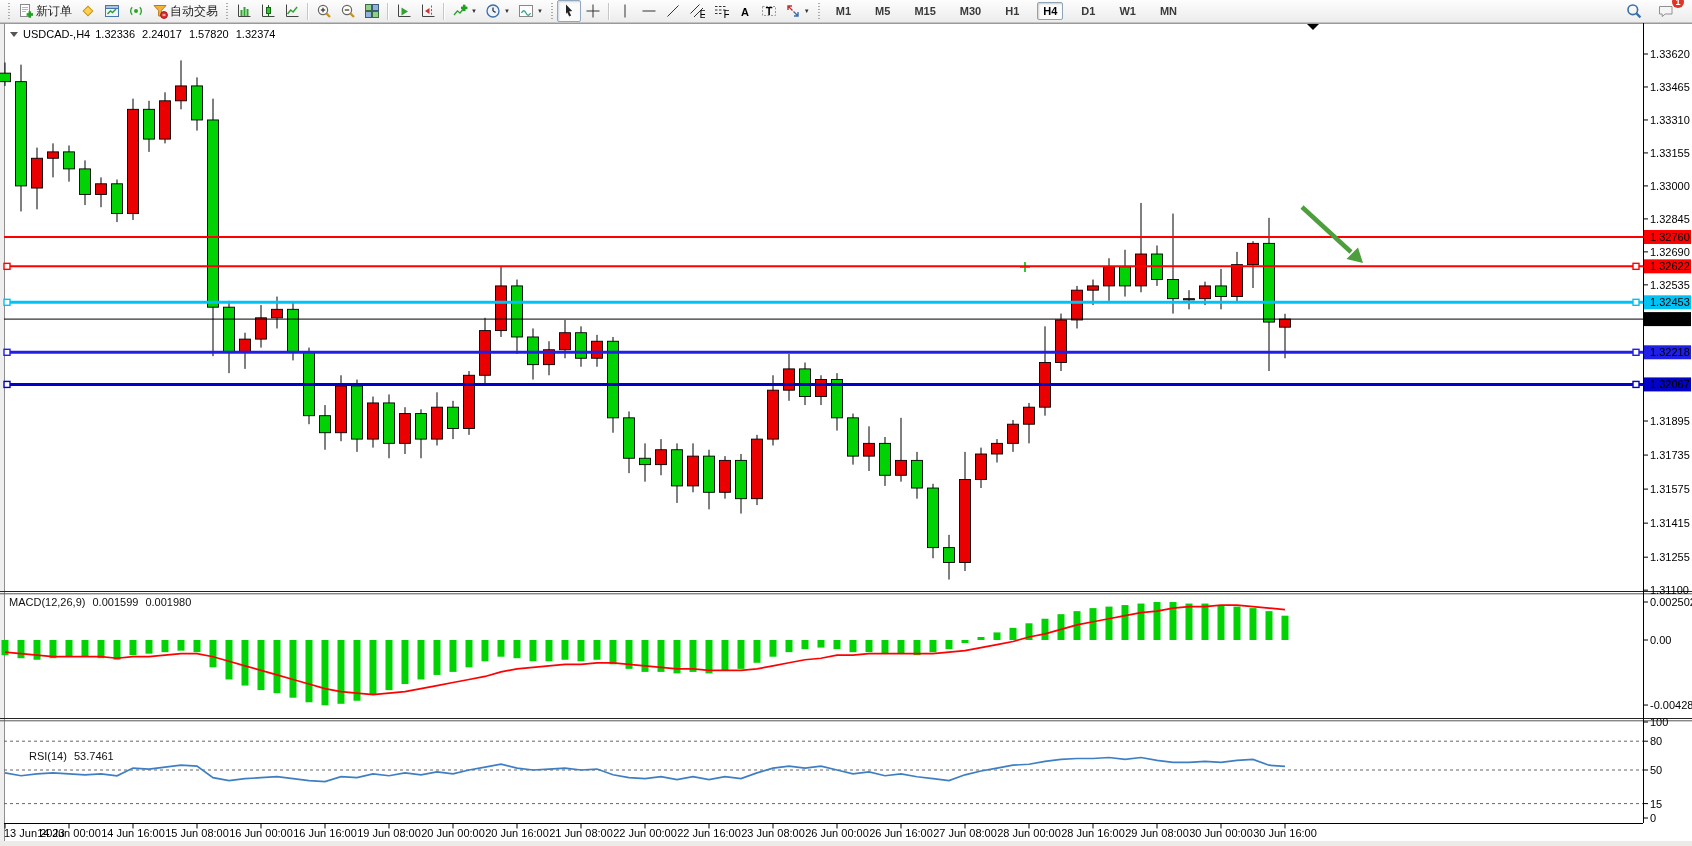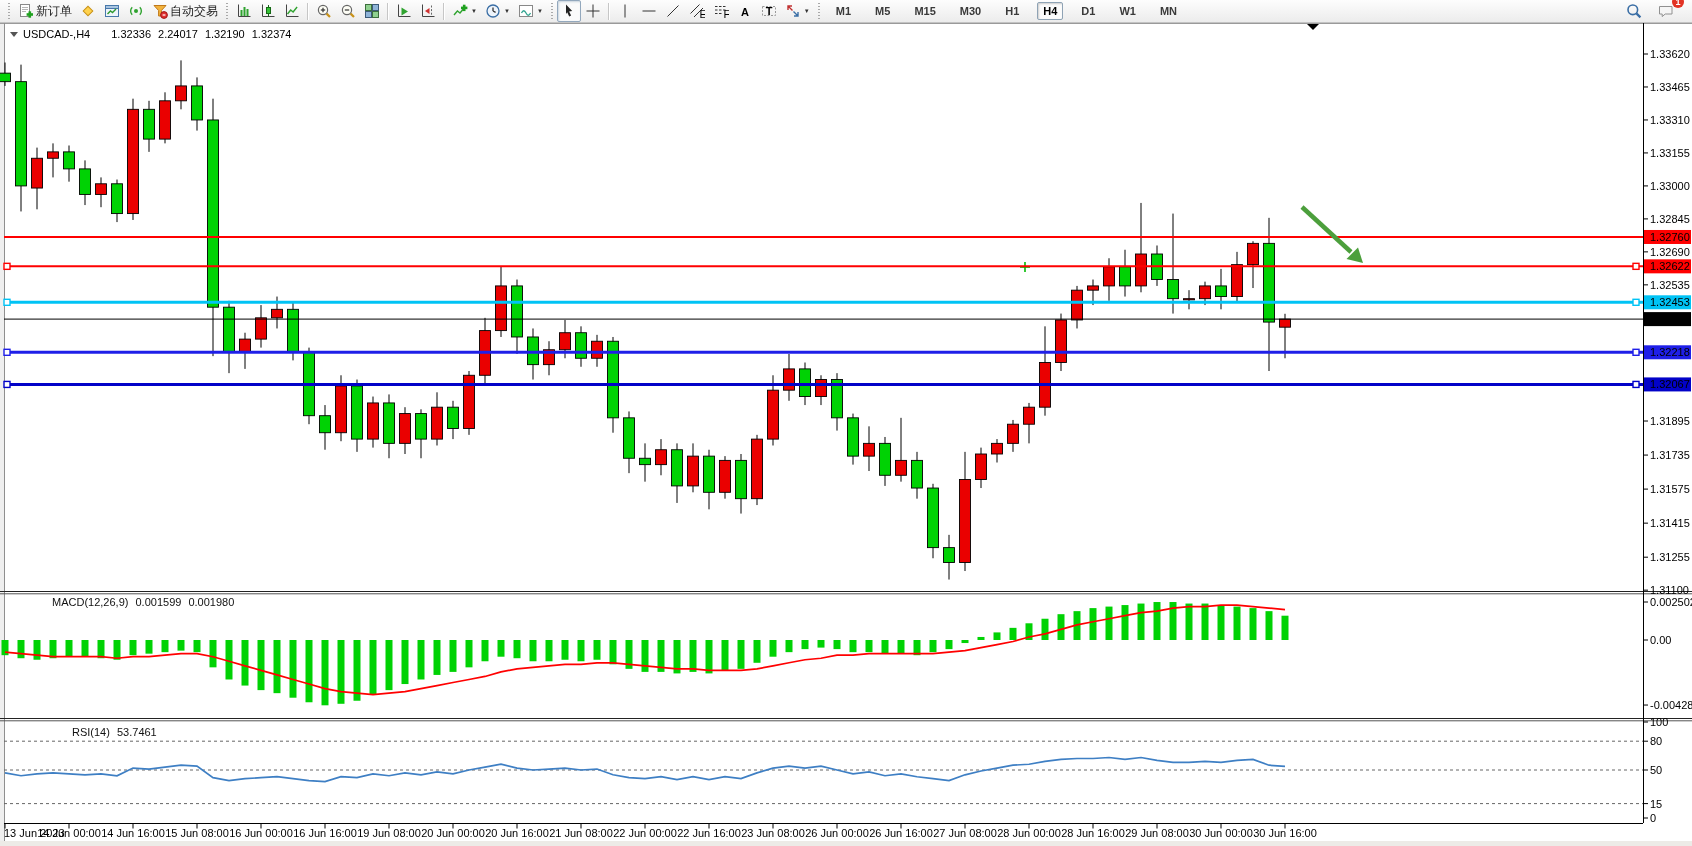--- a/index.html
+++ b/index.html
@@ -19,24 +19,24 @@
   .tf.active{background:#fcfcfc;border-color:#8fa3b5;box-shadow:inset 1px 1px 2px #ccc;color:#000;}
   .tb-right{margin-left:auto;display:flex;align-items:center;gap:8px;padding-right:10px;}
   .chat-wrap{position:relative;}
   .badge{position:absolute;top:-5px;right:-7px;background:#e23324;color:#fff;border-radius:50%;
     width:12px;height:12px;font-size:9px;line-height:12px;text-align:center;font-weight:bold;}
   .ticon{display:inline-flex;width:16px;height:16px;}
   
   .chart-title{position:absolute;left:10px;top:28px;font-size:11px;color:#000;display:flex;align-items:center;gap:5px;}
   .chart-title .vals span{margin-right:4px;}
   .title-caret{width:0;height:0;border-left:4px solid transparent;border-right:4px solid transparent;border-top:5px solid #555;display:inline-block;}
-  .ind-label{position:absolute;font-size:11px;color:#111;margin-left:43px;}
+  .ind-label{position:absolute;font-size:11px;color:#111;}
   .ind-label span{margin-right:4px;}
   #macd-label{left:9px;top:596px;}
-  #rsi-label{left:9px;top:726px;padding-left:20px;}
+  #rsi-label{left:9px;top:750px;padding-left:20px;}
   svg text{font-size:11px;fill:#000;font-family:"Liberation Sans","DejaVu Sans",sans-serif;}
 </style>
 </head>
 <body>
 
 <div class="screen">
   <div class="toolbar" id="toolbar">
       <div class="grip"></div>
       <div class="tbtn">
         <span class="ticon">
@@ -721,25 +721,25 @@
         <text x="1650" y="774">50</text>
         <line x1="1643" y1="803.6" x2="1648" y2="803.6" stroke="#000"></line>
         <text x="1650" y="807.6">15</text>
         <line x1="1643" y1="818" x2="1648" y2="818" stroke="#000"></line>
         <text x="1650" y="822">0</text>
       </g>
     </svg>
 
   <div class="chart-title">
     <span class="title-caret"></span>
-    <span style="margin-right:16px;">USDCAD-,H4</span>
+    <span style="margin-right:0;">USDCAD-,H4</span>
     <span class="vals">
       <span>1.32336</span>
       <span>2.24017</span>
-      <span>1.32190</span>
+      <span>1.57820</span>
       <span>1.32374</span>
     </span>
   </div>
 
   <div class="ind-label" id="macd-label">
     <span>MACD(12,26,9)</span>
     <span>0.001599</span>
     <span>0.001980</span>
   </div>
 

